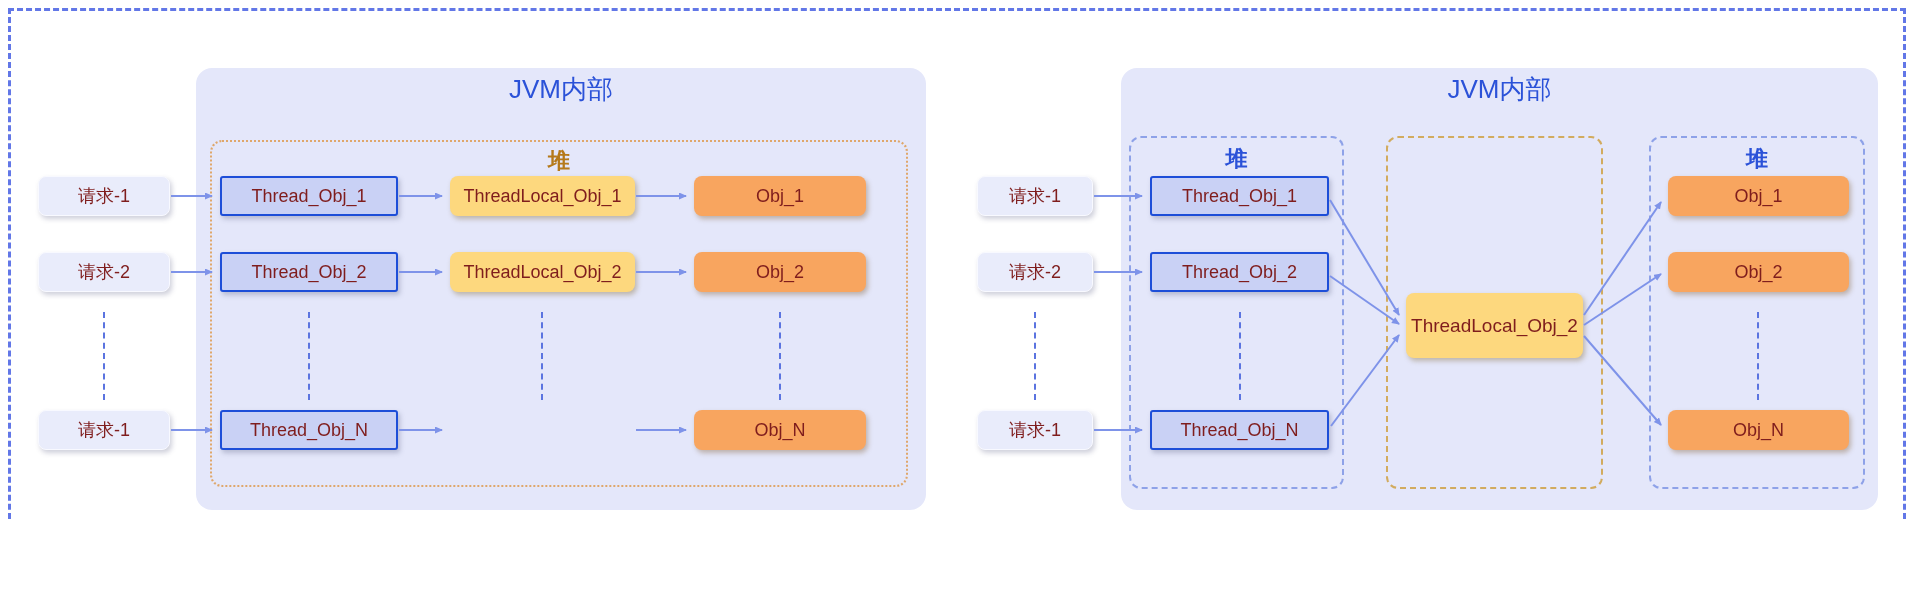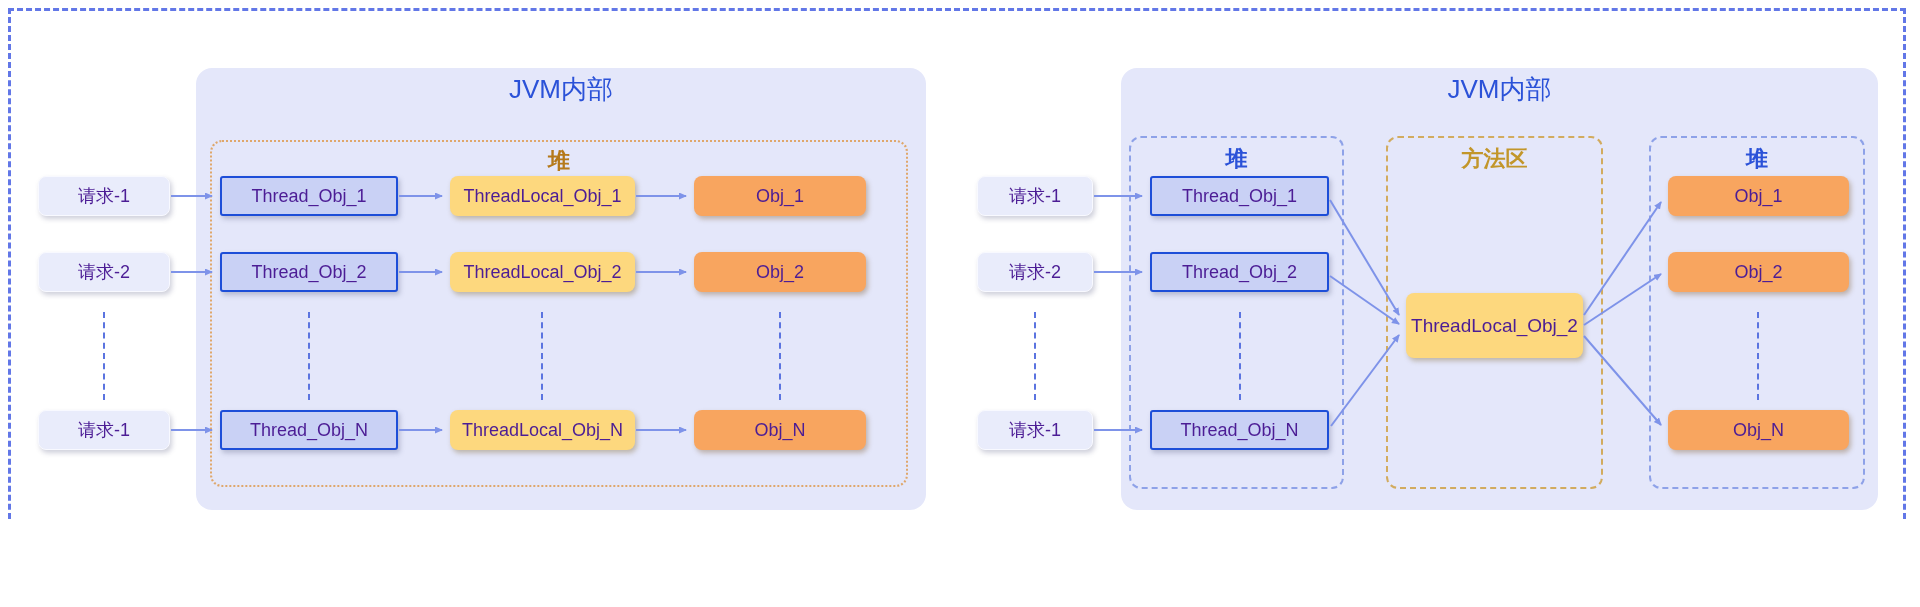--- a/index.html
+++ b/index.html
@@ -16,21 +16,21 @@
   .zone{position:absolute;box-sizing:border-box;border-radius:12px;}
   #heap-left-zone{left:210px;top:140px;width:698px;height:347px;border:2px dotted #dfa76b;}
   #r-heap-l{left:1129px;top:136px;width:215px;height:353px;border:2px dashed #8ea2e8;}
   #r-method{left:1386px;top:136px;width:217px;height:353px;border:2px dashed #d2ab5e;}
   #r-heap-r{left:1649px;top:136px;width:216px;height:353px;border:2px dashed #8ea2e8;}
   .zone-label{position:absolute;font-size:22px;font-weight:bold;text-align:center;}
   .lbl-orange{color:#b5791a;}
   .lbl-gold{color:#c2962a;}
   .lbl-blue{color:#2b52d8;}
   .box{position:absolute;height:40px;display:flex;align-items:center;justify-content:center;
-       font-size:18px;color:#4c1d95;border-radius:8px;box-sizing:border-box;}
+       font-size:18px;color:#7f1d1d;border-radius:8px;box-sizing:border-box;}
   .r1{top:176px;}  .r2{top:252px;}  .rn{top:410px;}
   .request{background:#e9ecfb;border:1px solid #f8f9ff;box-shadow:2px 3px 5px rgba(95,100,135,.30);}
   .thread{background:#c9d1f5;border:2px solid #1d4ed8;border-radius:3px;box-shadow:2px 3px 5px rgba(95,100,135,.35);}
   .tlocal{background:#fdd87e;box-shadow:2px 3px 5px rgba(130,105,55,.40);}
   .obj{background:#f8a55f;box-shadow:2px 3px 5px rgba(130,95,55,.40);}
   .c-req-l{left:38px;width:132px;}
   .c-thr-l{left:220px;width:178px;}
   .c-tl-l{left:450px;width:185px;}
   .c-obj-l{left:694px;width:172px;}
   .c-req-r{left:977px;width:116px;}
@@ -52,36 +52,34 @@
   <div class="panel-title" id="left-title">JVM内部</div>
   <div class="zone" id="heap-left-zone"></div>
   <div class="zone-label lbl-orange" style="left:210px;width:698px;top:146px;">堆</div>
 
   <div class="panel" id="right-panel"></div>
   <div class="panel-title" id="right-title">JVM内部</div>
   <div class="zone" id="r-heap-l"></div>
   <div class="zone" id="r-method"></div>
   <div class="zone" id="r-heap-r"></div>
   <div class="zone-label lbl-blue" style="left:1129px;width:215px;top:144px;">堆</div>
-  <div class="zone-label lbl-gold" style="left:1386px;width:217px;top:144px;">方法区</div>
   <div class="zone-label lbl-blue" style="left:1649px;width:216px;top:144px;">堆</div>
 
   <div class="box request c-req-l r1">请求-1</div>
   <div class="box thread  c-thr-l r1">Thread_Obj_1</div>
   <div class="box tlocal  c-tl-l  r1">ThreadLocal_Obj_1</div>
   <div class="box obj     c-obj-l r1">Obj_1</div>
 
   <div class="box request c-req-l r2">请求-2</div>
   <div class="box thread  c-thr-l r2">Thread_Obj_2</div>
   <div class="box tlocal  c-tl-l  r2">ThreadLocal_Obj_2</div>
   <div class="box obj     c-obj-l r2">Obj_2</div>
 
   <div class="box request c-req-l rn">请求-1</div>
   <div class="box thread  c-thr-l rn">Thread_Obj_N</div>
-  <div class="box tlocal  c-tl-l  rn">ThreadLocal_Obj_N</div>
   <div class="box obj     c-obj-l rn">Obj_N</div>
 
   <div class="box request c-req-r r1">请求-1</div>
   <div class="box thread  c-thr-r r1">Thread_Obj_1</div>
   <div class="box obj     c-obj-r r1">Obj_1</div>
 
   <div class="box request c-req-r r2">请求-2</div>
   <div class="box thread  c-thr-r r2">Thread_Obj_2</div>
   <div class="box obj     c-obj-r r2">Obj_2</div>
 

